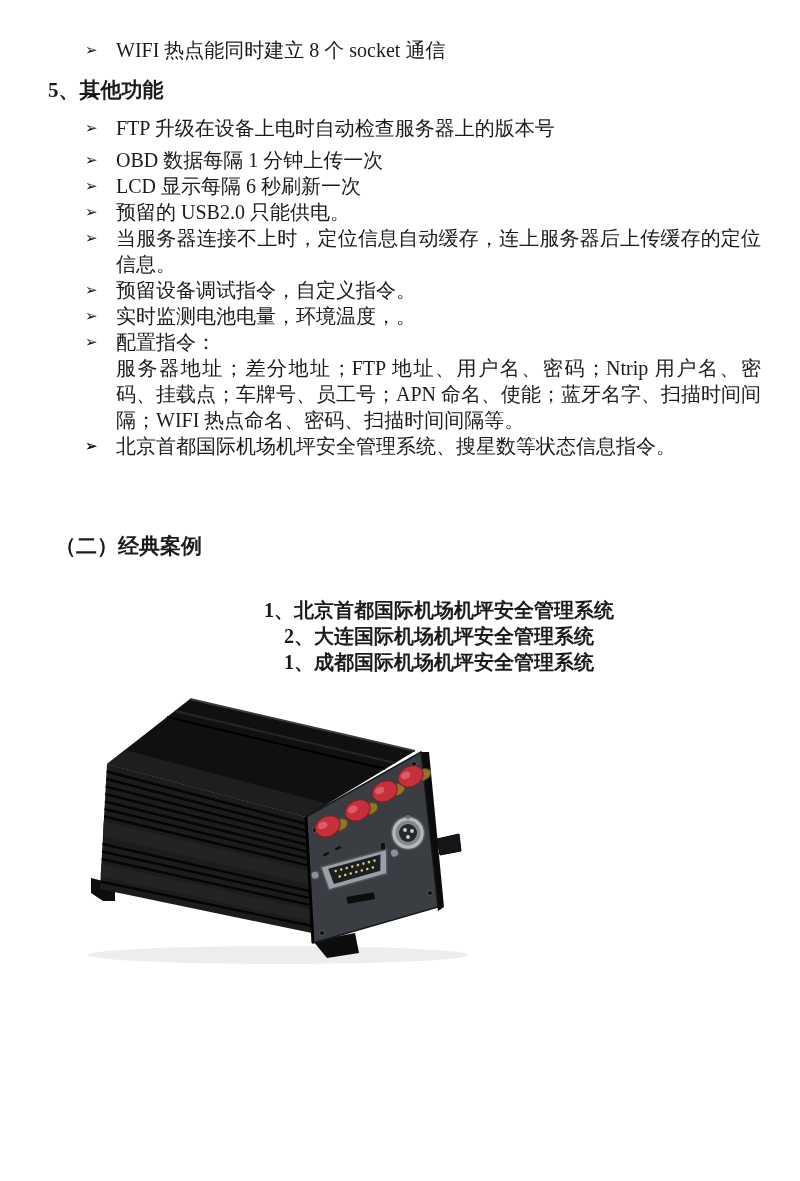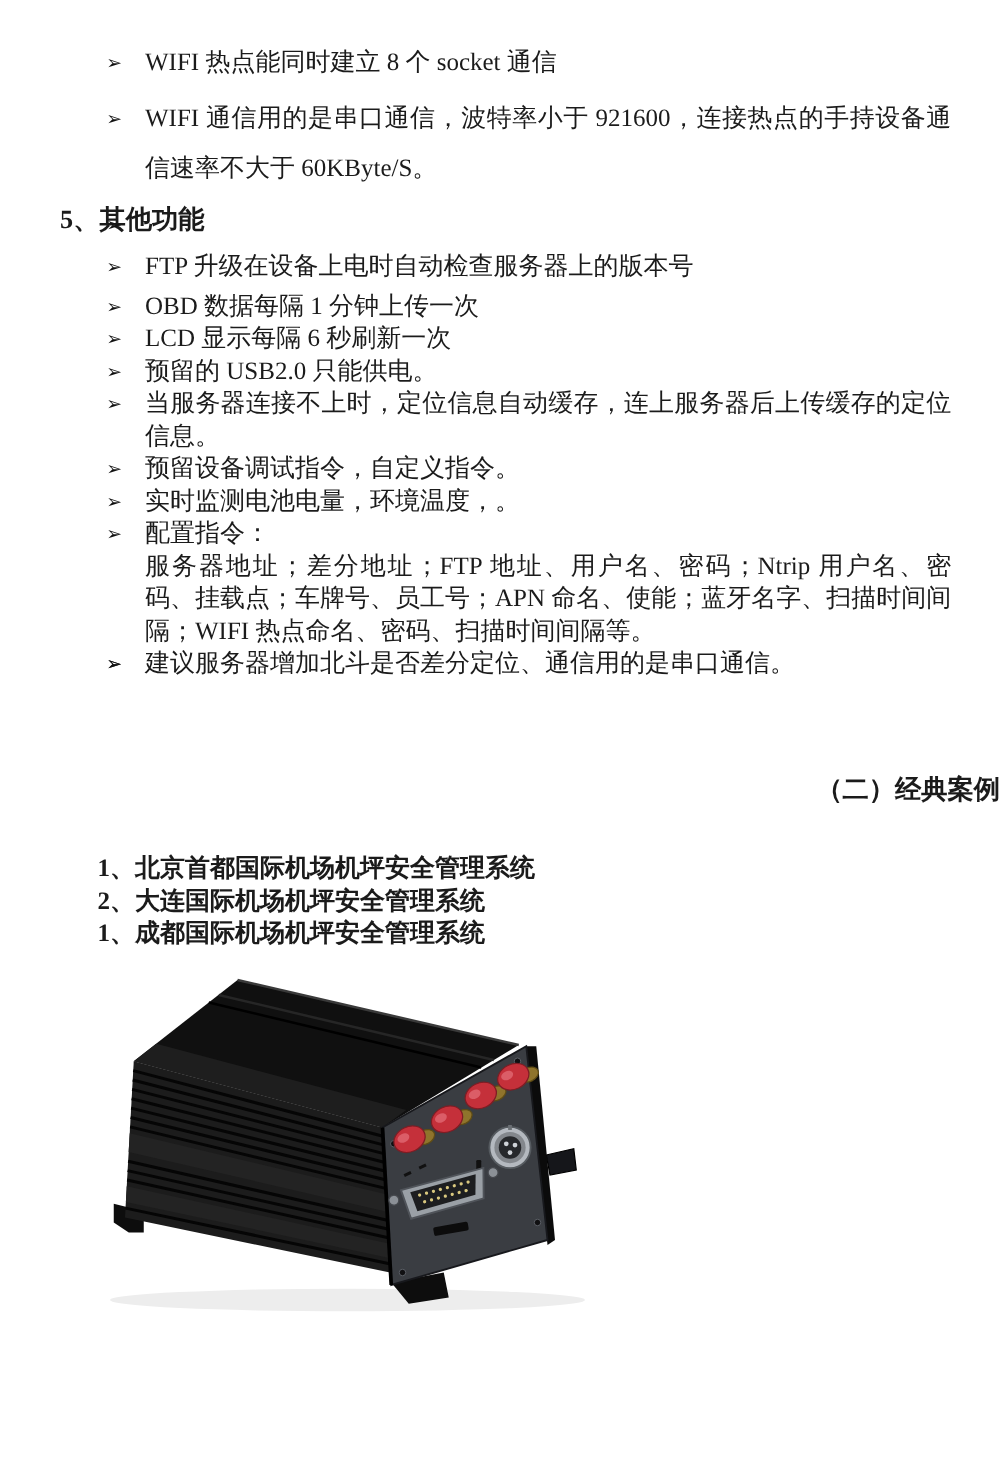--- a/index.html
+++ b/index.html
@@ -15,46 +15,45 @@
   .intro li{position:relative;padding-left:31px;margin-bottom:5px;text-align:justify;}
   
   .mk{
     position:absolute;left:0;top:0;line-height:inherit;
     font-family:"DejaVu Sans","Liberation Sans",sans-serif;
     font-size:15px;color:#111;
   }
   
   .h-sec{font-size:21px;font-weight:bold;line-height:30px;margin:0;}
   .h-num{margin-top:0;margin-left:48px;}
-  .h-cases{margin-top:72px;margin-left:55px;text-align:right;}
+  .h-cases{margin-top:72px;margin-left:55px;}
   .h-pics{margin-top:2px;margin-left:55px;}
   
   .feat{margin:10px 0 0 85px;width:676px;font-size:20px;line-height:26px;}
   .feat li{position:relative;padding-left:31px;text-align:justify;}
   .feat li:first-child{margin-bottom:6px;}
   .detail{display:block;}
   
-  .cases{margin:36px 0 0 78px;font-size:20px;font-weight:bold;line-height:26px;}
+  .cases{margin:36px 0 0 78px;font-size:20px;font-weight:bold;line-height:26px;text-align:center;}
   
   .photo{margin:18px 0 0 63px;width:460px;height:278px;position:relative;}
   .photo svg{display:block;}
 </style>
 </head>
 <body>
 
 <div class="doc">
 
   <ul class="intro">
     <li>
       <span class="mk">➢</span>
       <span>WIFI 热点能同时建立 8 个 socket 通信</span>
     </li>
     <li>
       <span class="mk">➢</span>
-      <span>WIFI 通信用的是串口通信，波特率小于 921600，连接热点的手持设备通信速率不大于 60KByte/S。</span>
     </li>
     <li>
       <span class="mk">➢</span>
     </li>
   </ul>
 
   <h2 class="h-sec h-num">5、其他功能</h2>
 
   <ul class="feat">
     <li>
@@ -88,21 +87,21 @@
     <li>
       <span class="mk">➢</span>
       <span>配置指令：</span>
       <span class="detail">服务器地址；差分地址；FTP 地址、用户名、密码；Ntrip 用户名、密码、挂载点；车牌号、员工号；APN 命名、使能；蓝牙名字、扫描时间间隔；WIFI 热点命名、密码、扫描时间间隔等。</span>
     </li>
     <li>
       <span class="mk">➢</span>
     </li>
     <li>
       <span class="mk">➢</span>
-      <span>建议服务器增加北斗是否差分定位、通信用的是串口通信。</span>
+      <span>北京首都国际机场机坪安全管理系统、搜星数等状态信息指令。</span>
     </li>
   </ul>
 
   <h2 class="h-sec h-cases">（二）经典案例</h2>
 
   <ol class="cases">
     <li>1、北京首都国际机场机坪安全管理系统</li>
     <li>2、大连国际机场机坪安全管理系统</li>
     <li>1、成都国际机场机坪安全管理系统</li>
   </ol>

